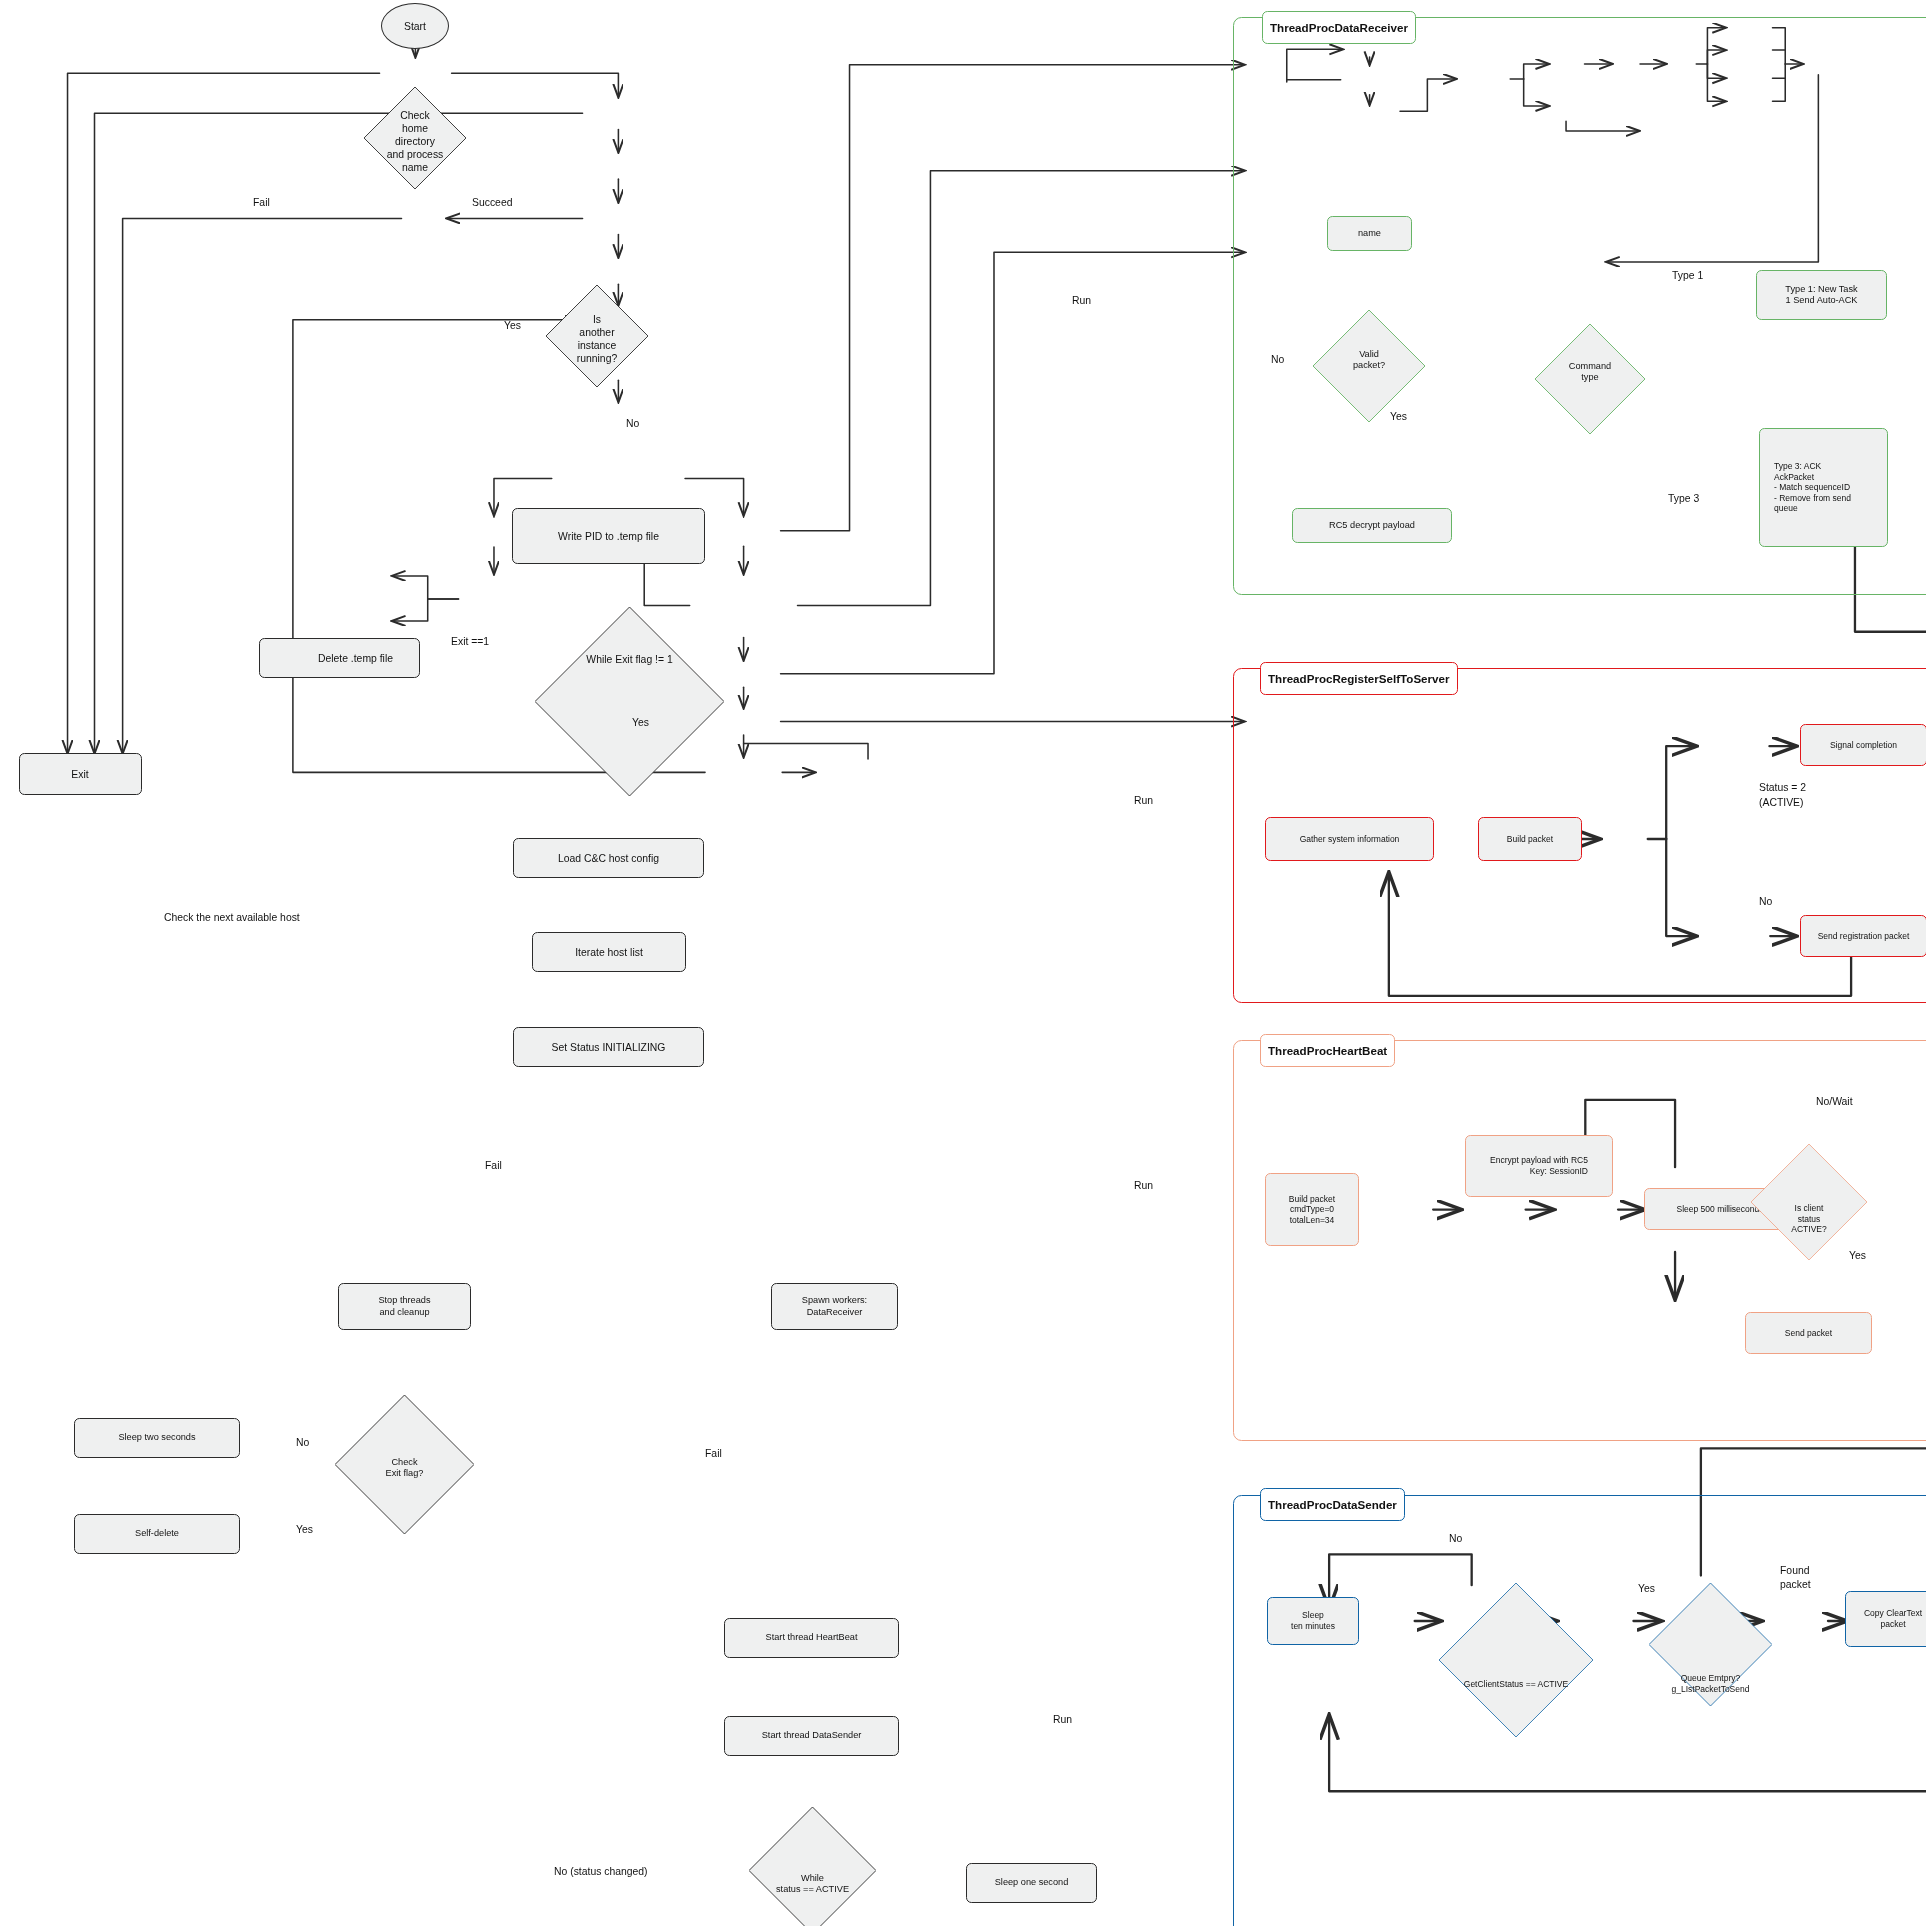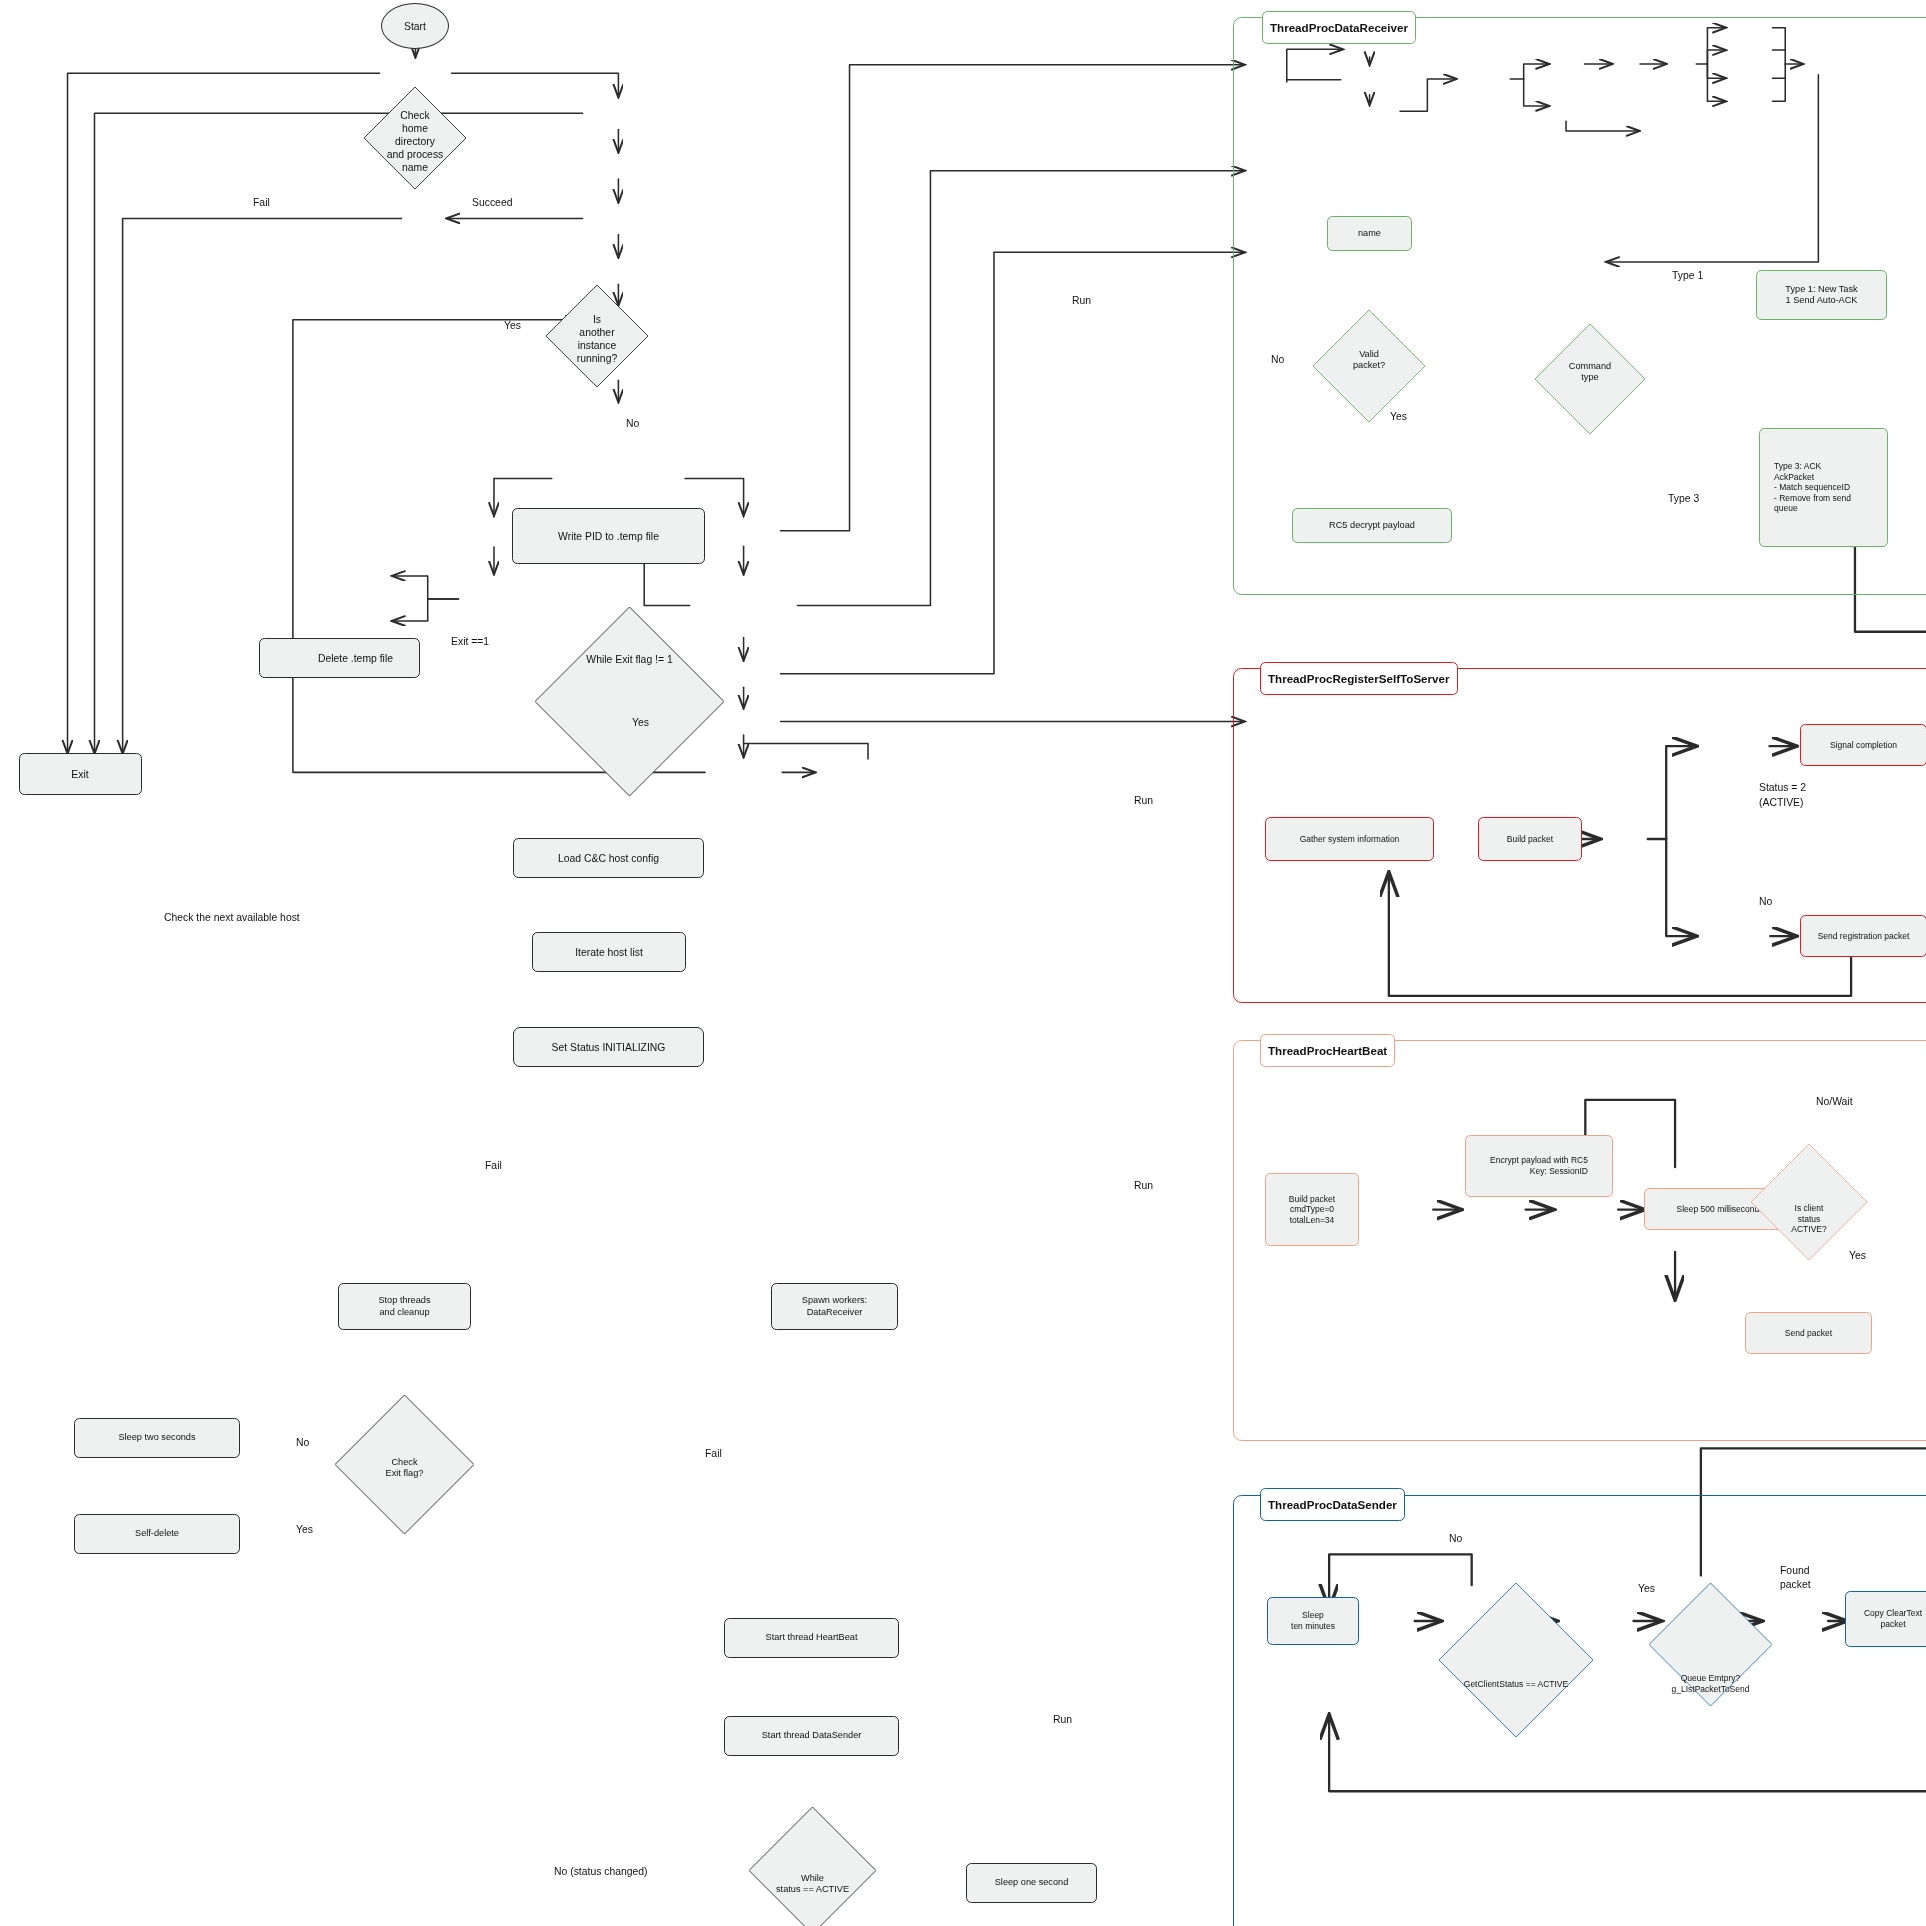--- a/index.html
+++ b/index.html
@@ -230,21 +230,21 @@
 
   <div class="node" style="left:259px;top:638px;width:161px;height:40px;padding-left:35px;">Delete .temp file</div>
 
   <div class="node" style="left:18.5px;top:753px;width:123px;height:42px;">Exit</div>
 
   <div class="node" style="left:513px;top:838px;width:191px;height:40px;">Load C&amp;C host config</div>
 
   <div class="node" style="left:532px;top:932px;width:154px;height:40px;">Iterate host list</div>
   <div class="elabel" style="left:164px;top:912px;">Check the next available host</div>
 
-  <div class="node" style="left:513px;top:1027px;width:191px;height:40px;border-radius:7px;">Set Status INITIALIZING</div>
+  <div class="node" style="left:513px;top:1027px;width:191px;height:40px;">Set Status INITIALIZING</div>
 
   <div class="elabel" style="left:485px;top:1160px;">Fail</div>
 
   <div class="node small" style="left:338px;top:1283px;width:133px;height:47px;">Stop threads
 and cleanup</div>
 
   <div class="diamond small" style="left:335px;top:1395px;width:139px;height:146px;">
     <svg class="dshape" viewBox="0 0 100 100" preserveAspectRatio="none">
         <polygon points="50,0 100,50 50,100 0,50" fill="#eff0f0" stroke="#2b2b2b" stroke-width="0.9" vector-effect="non-scaling-stroke"></polygon>
       </svg>

